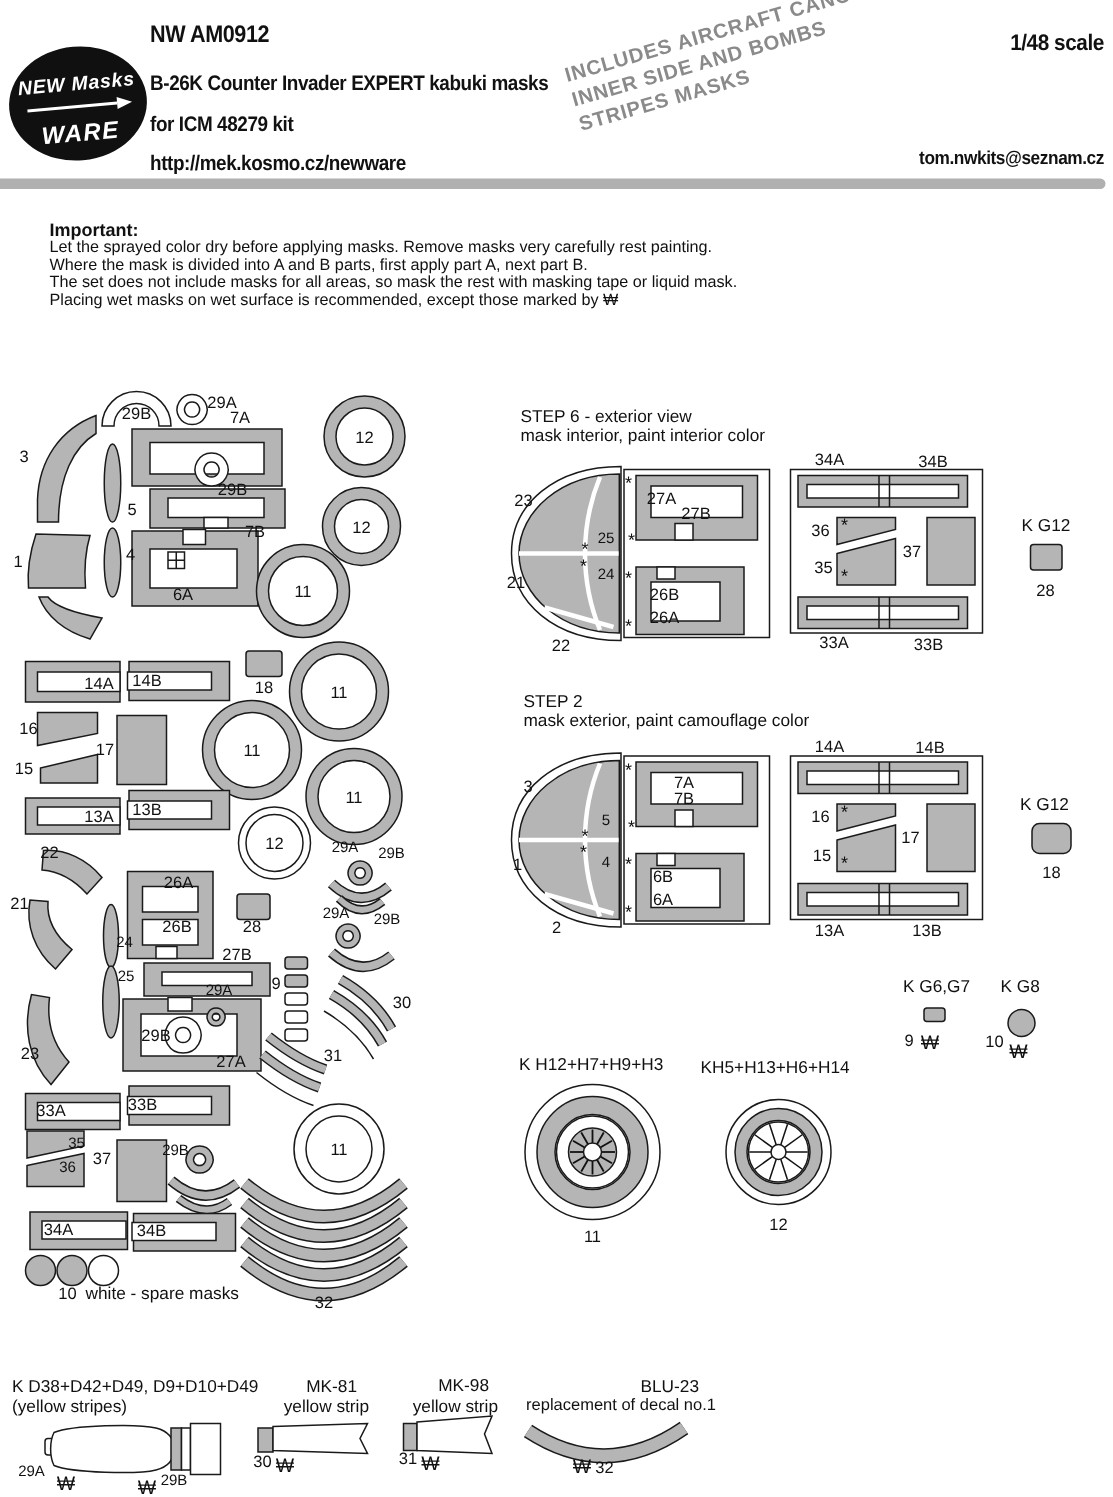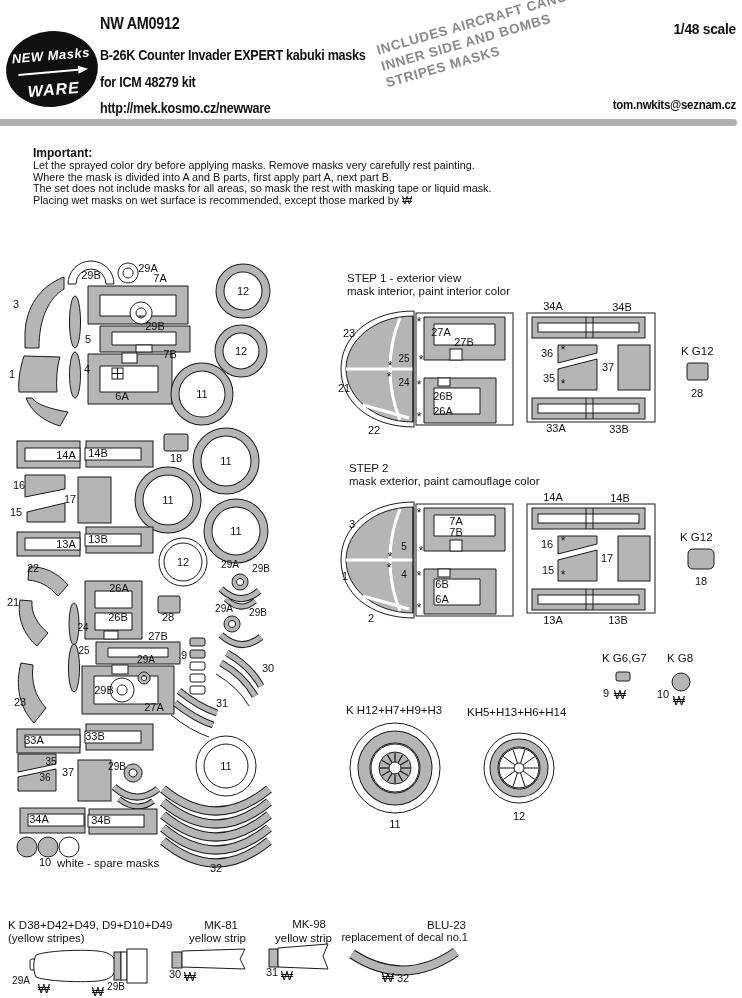--- a/index.html
+++ b/index.html
@@ -61,39 +61,39 @@
   <div class="bar"></div>
 
   <div class="abs b" style="left:33px;top:146px;font-size:12px">Important:</div>
   <div class="abs imp" style="left:33px;top:160px">
     <div>Let the sprayed color dry before applying masks. Remove masks very carefully rest painting.</div>
     <div>Where the mask is divided into A and B parts, first apply part A, next part B.</div>
     <div>The set does not include masks for all areas, so mask the rest with masking tape or liquid mask.</div>
     <div>Placing wet masks on wet surface is recommended, except those marked by ₩</div>
   </div>
 
-  <div class="abs small-t" style="left:347px;top:272px">STEP 1 - exterior view</div>
+  <div class="abs small-t" style="left:347px;top:272px">STEP 6 - exterior view</div>
   <div class="abs small-t" style="left:347px;top:285px">mask interior, paint interior color</div>
   <div class="abs small-t" style="left:349px;top:462px">STEP 2</div>
   <div class="abs small-t" style="left:349px;top:475px">mask exterior, paint camouflage color</div>
   <div class="abs small-t" style="left:681px;top:345px">K G12</div>
   <div class="abs small-t" style="left:680px;top:531px">K G12</div>
   <div class="abs small-t" style="left:602px;top:652px">K G6,G7</div>
   <div class="abs small-t" style="left:667px;top:652px">K G8</div>
   <div class="abs small-t" style="left:346px;top:704px">K H12+H7+H9+H3</div>
   <div class="abs small-t" style="left:467px;top:706px">KH5+H13+H6+H14</div>
   <div class="abs small-t" style="left:57px;top:857px">white - spare masks</div>
   <div class="abs small-t" style="left:8px;top:919px">K D38+D42+D49, D9+D10+D49</div>
   <div class="abs small-t" style="left:8px;top:932px">(yellow stripes)</div>
   <div class="abs small-t ctr" style="left:178px;top:919px;width:60px">MK-81</div>
   <div class="abs small-t ctr" style="left:170px;top:932px;width:76px">yellow strip</div>
   <div class="abs small-t ctr" style="left:266px;top:918px;width:60px">MK-98</div>
   <div class="abs small-t ctr" style="left:262px;top:932px;width:70px">yellow strip</div>
   <div class="abs small-t ctr" style="left:341px;top:919px;width:125px">BLU-23</div>
-  <div class="abs" style="left:328px;top:931px;width:140px;font-size:11px;text-align:right">replacement of decal no.1</div>
+  <div class="abs" style="left:344px;top:931px;width:140px;font-size:11px;text-align:center">replacement of decal no.1</div>
 
   <svg class="abs" style="left:0;top:245px" width="742" height="753" viewBox="0 245 742 753">
 
     <g>
 
       <path class="w" d="M 68,284 A 23,23 0 0 1 114,284 L 106,284 A 15,15 0 0 0 76,284 Z"></path>
 
       <path class="w" fill-rule="evenodd" d="M128,263a10,10 0 1 0 .1,0zM128,268a5,5 0 1 0 .1,0z"></path>
 
       <path class="m" fill-rule="evenodd" d="M88,286h100v38h-100zM100,295h76v21h-76z"></path>

